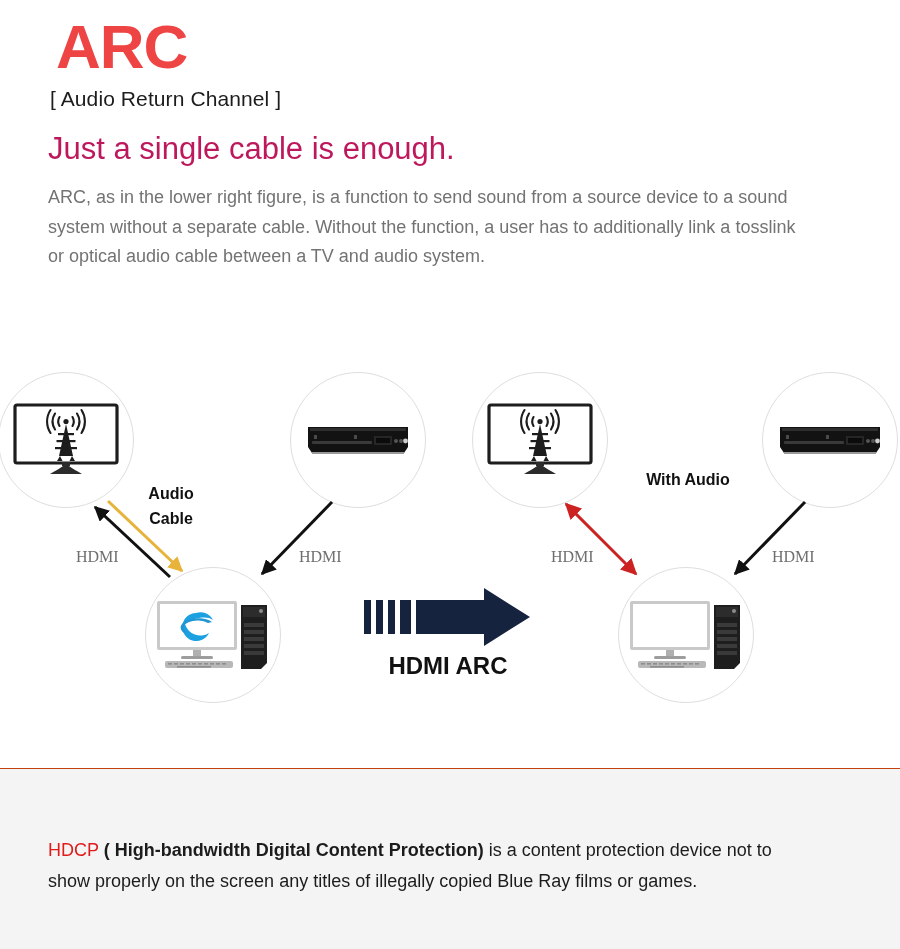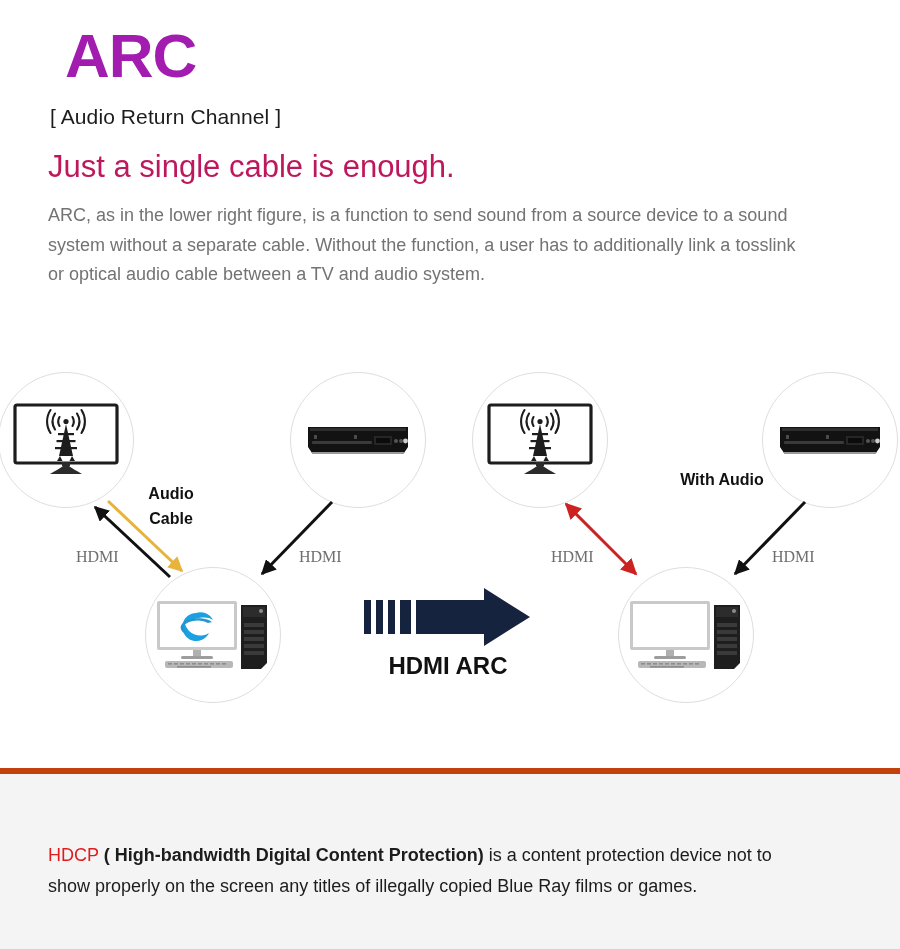--- a/index.html
+++ b/index.html
@@ -12,22 +12,22 @@
     position:relative;
   }
 
   
   .header{padding:6px 0 0 48px;}
   .title-arc{
     font-size:62px;
     font-weight:bold;
     letter-spacing:-1px;
     line-height:1.05;
-    margin:17px;
-    color:#a21caf;
+    margin:8px;
+    color:#ef4444;
   }
   .subtitle{
     font-size:21px;
     font-weight:400;
     margin:6px 0 0 2px;
     color:#1c1c1c;
     letter-spacing:.1px;
   }
   .tagline{
     font-size:31px;
@@ -90,21 +90,21 @@
     text-align:center;
     white-space:nowrap;
   }
 
   
   .hdcp-panel{
     position:absolute;
     left:0;top:768px;
     width:900px;height:181px;
     background:#f4f4f4;
-    border-top:6px solid #c2410c;
+    border-top:1px solid #c2410c;
     box-sizing:border-box;
   }
   .hdcp-text{
     position:absolute;
     left:48px;top:48px;
     width:760px;
     font-size:18px;
     line-height:1.72;
     color:#1c1c1c;
   }
@@ -301,21 +301,21 @@
   </svg>
 
   <div class="diag-label" style="left:140px;top:122px;width:62px;">
     <div>Audio</div>
     <div>Cable</div>
   </div>
 
   <div class="hdmi-label" style="left:76px;top:188px;">HDMI</div>
   <div class="hdmi-label" style="left:299px;top:188px;">HDMI</div>
 
-  <div class="diag-label" style="left:646px;top:108px;width:152px;">
+  <div class="diag-label" style="left:612px;top:108px;width:152px;">
     <div>With Audio</div>
   </div>
 
   <div class="hdmi-label" style="left:551px;top:188px;">HDMI</div>
   <div class="hdmi-label" style="left:772px;top:188px;">HDMI</div>
 
   <div style="position:absolute;left:362px;top:228px;width:172px;height:62px;">
     <svg width="172" height="62" viewBox="0 0 172 62">
       <g fill="#16233f">
         <rect x="2" y="12" width="7" height="34"></rect>

